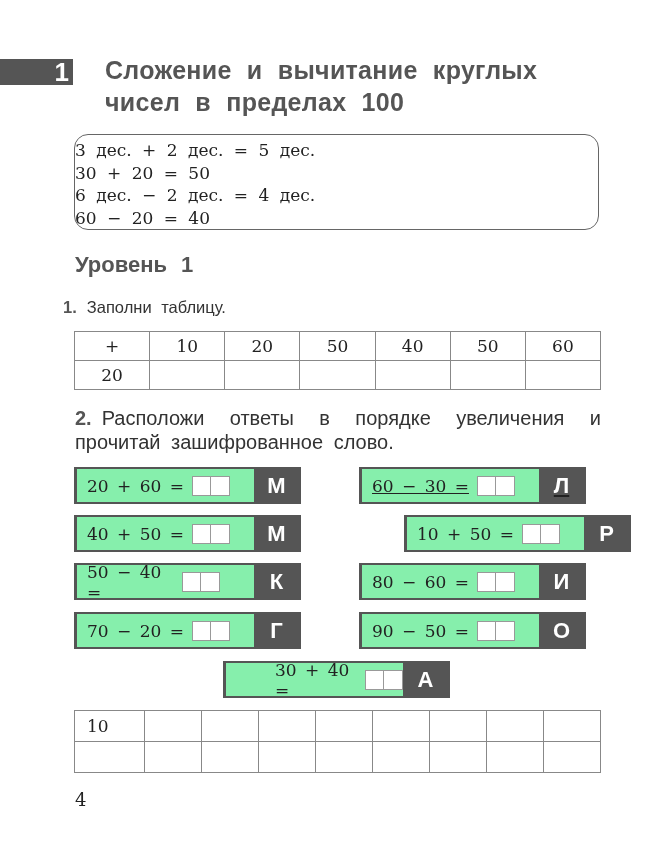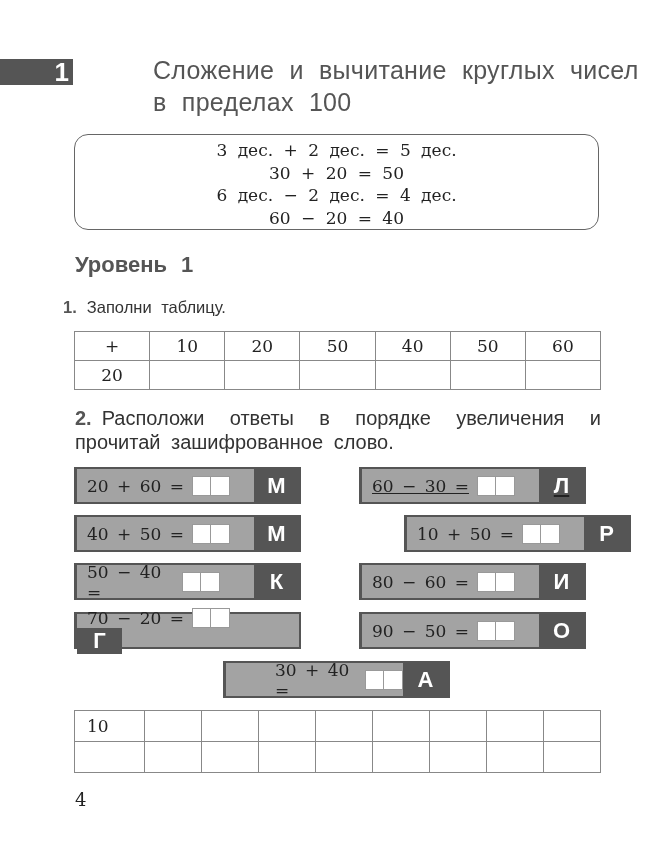--- a/index.html
+++ b/index.html
@@ -11,28 +11,28 @@
     .serif { font-family: "DejaVu Serif", "Liberation Serif", serif; }
     .sans { font-family: "Liberation Sans", "DejaVu Sans", sans-serif; }
 
     
     .chapter-tab {
       left: 0; top: 59px; width: 73px; height: 26px; background: #555555;
       color: #fff; font-weight: bold; font-size: 26px; line-height: 26px; text-align: right;
       box-sizing: border-box; padding-right: 4px;
     }
     .title {
-      left: 105px; top: 54px; width: 490px; font-size: 25px; font-weight: normal; color: #555555;
-      line-height: 32px; word-spacing: 8px; letter-spacing: 0.3px; margin-left: 48px;
+      left: 105px; top: 54px; width: 490px; font-size: 25px; font-weight: bold; color: #555555;
+      line-height: 32px; word-spacing: 8px; letter-spacing: 0.3px;
     }
 
     
     .rule-box {
       left: 74px; top: 134px; width: 525px; height: 96px; border: 1.5px solid #666;
-      border-radius: 14px; box-sizing: border-box; text-align: center;
+      border-radius: 14px; box-sizing: border-box; text-align: left;
       font-size: 17px; line-height: 22.5px; padding-top: 4px; color: #222;
     }
     .rule-line { word-spacing: 5px; }
 
     .level {
       left: 75px; top: 252px; font-size: 22px; font-weight: bold; color: #555; word-spacing: 8px;
     }
     .task-num { font-weight: bold; color: #555; margin-right: 10px; }
     .task1 { left: 63px; top: 298px; font-size: 16.5px; color: #333; word-spacing: 5px; }
     .task2 {
@@ -42,21 +42,21 @@
 
     
     table.grid { border-collapse: collapse; position: absolute; }
     table.grid td { border: 1.2px solid #888; padding: 0; text-align: center; }
     .t1 { left: 74px; top: 331px; width: 527px; font-size: 17px; }
     .t1 td { height: 28px; width: 75px; }
 
     
     .card {
       position: absolute; width: 227px; height: 37px; box-sizing: border-box;
-      border: 2px solid #555; border-left-width: 3px; background: #a3a3a3; display: flex; justify-content: center;
+      border: 2px solid #555; border-left-width: 3px; background: #86efac; display: flex;
     }
     .card-expr {
       flex: 1; display: flex; align-items: center; padding-left: 10px; font-size: 17px; word-spacing: 3px;
     }
     .answer-boxes { display: inline-flex; margin-left: 8px; }
     .answer-box {
       width: 19px; height: 20px; border: 1.3px solid #999; box-sizing: border-box; background: #fff;
     }
     .answer-box + .answer-box { border-left: none; }
     .card-letter {
@@ -139,21 +139,21 @@
 <div class="card serif" style="left:74px; top:563px;gap:34px;">
   <div class="card-expr">
       <span>50 − 40 =</span>
     <span class="answer-boxes">
         <span class="answer-box"></span>
         <span class="answer-box"></span>
       </span>
     </div>
   <div class="card-letter sans">К</div>
 </div>
-<div class="card serif" style="left:74px; top:612px;flex-direction:column;">
+<div class="card serif" style="left:74px; top:612px;">
   <div class="card-expr">
       <span>70 − 20 =</span>
     <span class="answer-boxes">
         <span class="answer-box"></span>
         <span class="answer-box"></span>
       </span>
     </div>
   <div class="card-letter sans">Г</div>
 </div>
 

